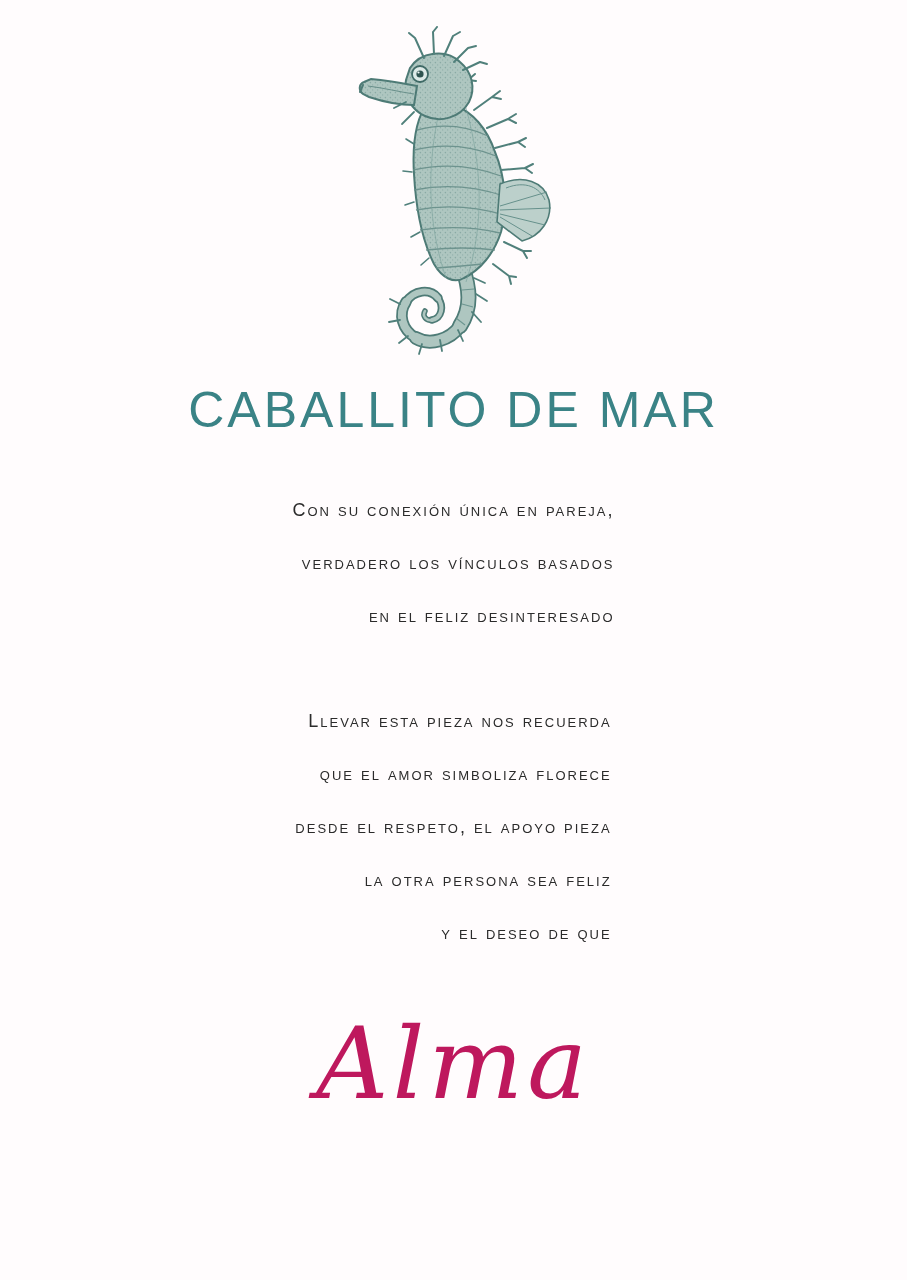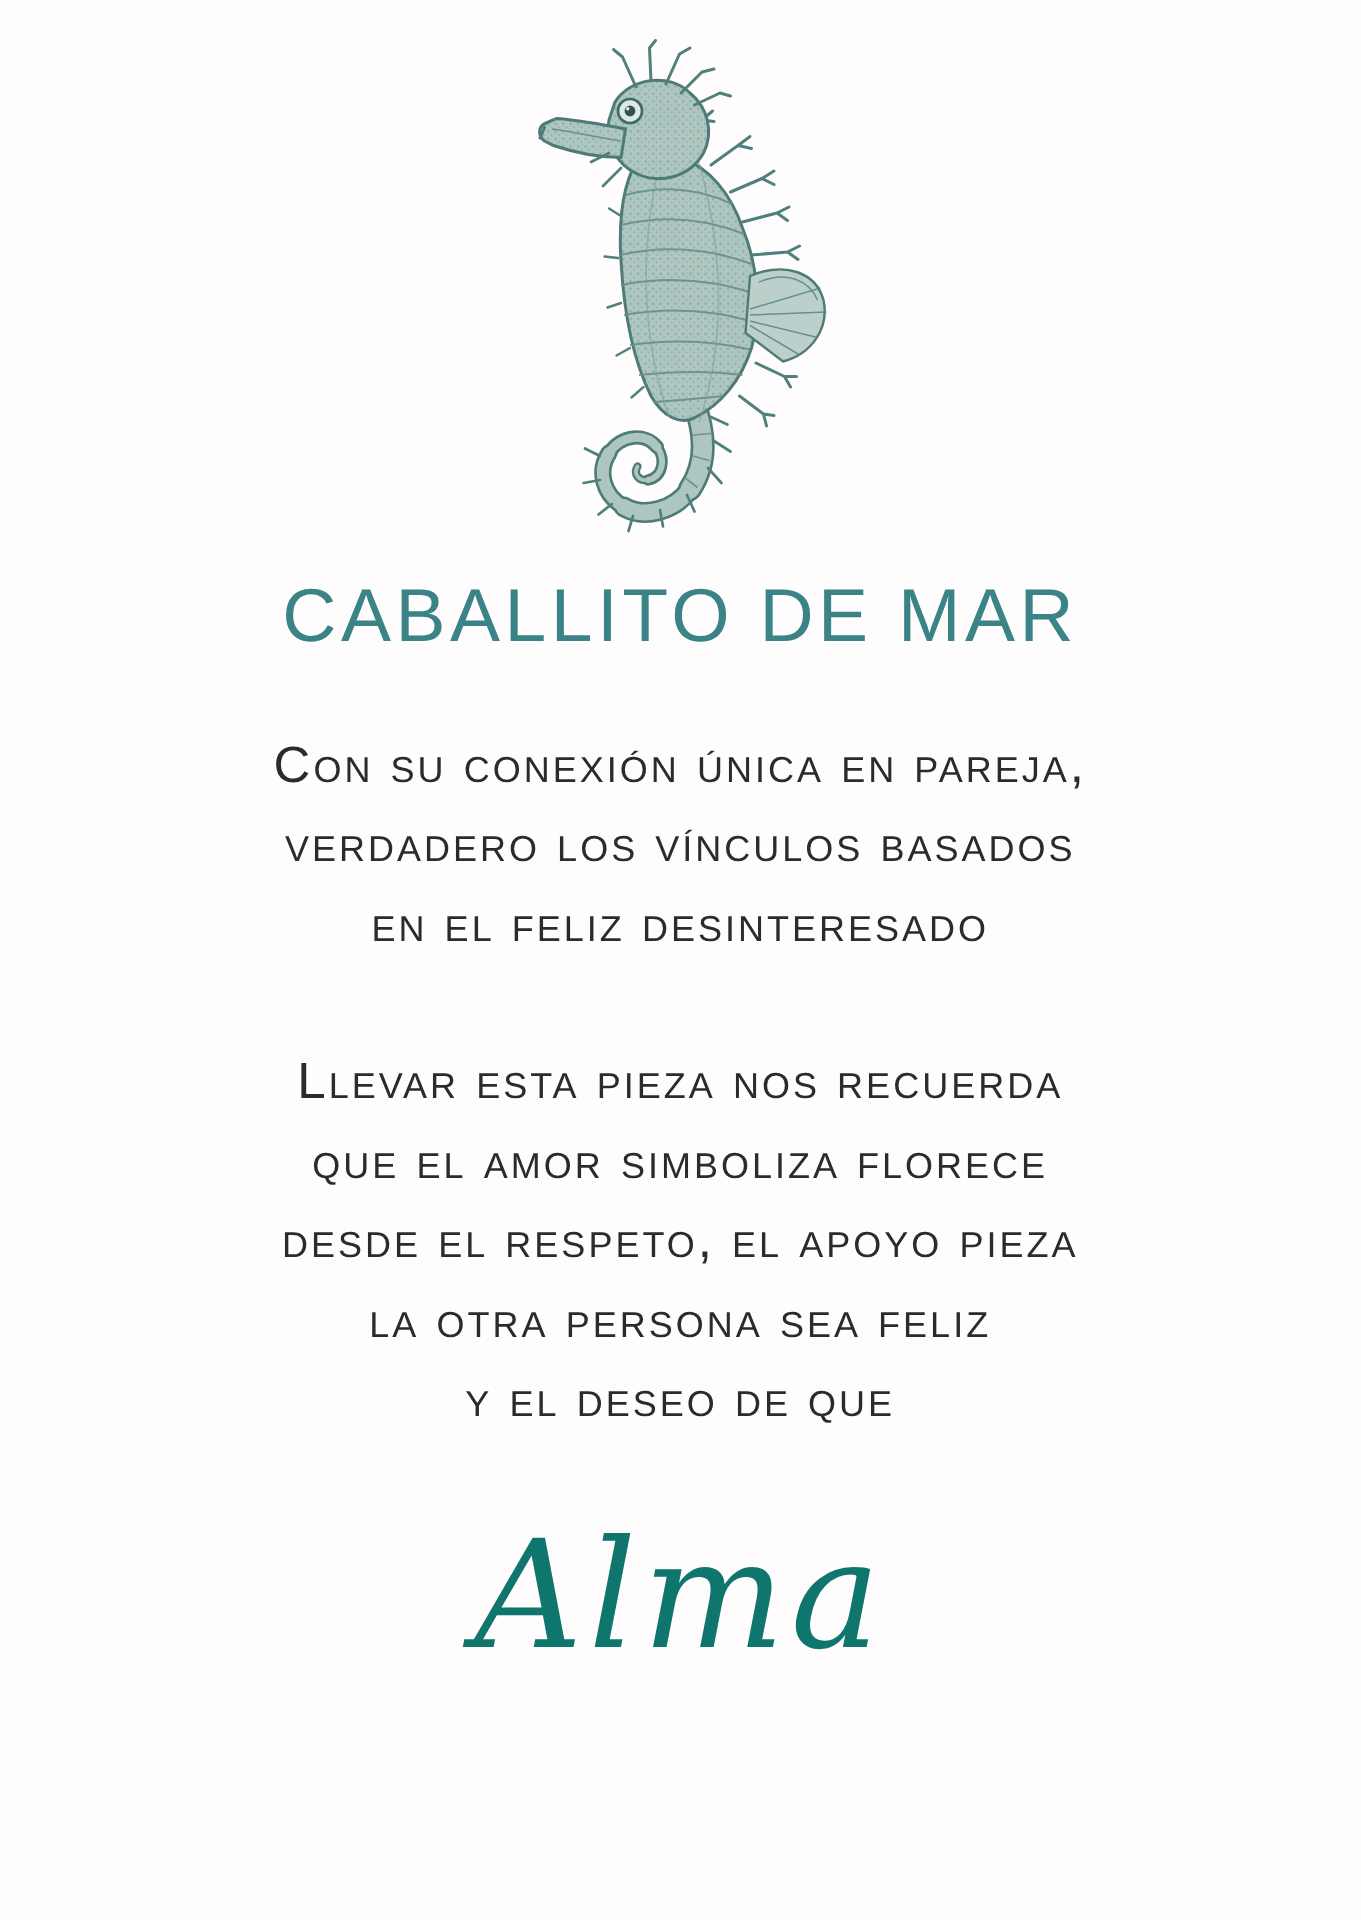--- a/index.html
+++ b/index.html
@@ -12,21 +12,21 @@
     background: #fffcfd;
     overflow: hidden;
     font-family: "Liberation Sans", sans-serif;
   }
   .card {
     width: 907px;
     height: 1280px;
     display: flex;
     flex-direction: column;
     align-items: center;
-    text-align: center;
+    text-align: right;
     padding-top: 26px;
     box-sizing: border-box;
   }
   .illustration {
     width: 200px;
     height: 345px;
     flex: 0 0 auto;
   }
   .title {
     margin-top: 12px;
@@ -39,36 +39,36 @@
   .sci-name {
     margin-top: 18px;
     font-family: "DejaVu Serif", serif;
     font-style: italic;
     font-size: 58px;
     line-height: 1.15;
     letter-spacing: 4px;
     color: #1c1c1c;
   }
   .para {
-    font-size: 34px;
+    font-size: 18px;
     line-height: 53px;
     letter-spacing: 2px;
     font-variant: small-caps;
     color: #2b2b2b;
   }
   .para-1 { margin-top: 46px; }
   .para-2 { margin-top: 52px; }
   .signature {
     margin-top: 44px;
     font-family: "DejaVu Serif", serif;
     font-style: italic;
     font-size: 100px;
     line-height: 1.2;
     letter-spacing: 4px;
-    color: #0f766e;
+    color: #be185d;
   }
 </style>
 </head>
 <body>
 
 <div class="card">
 
   <svg class="illustration" viewBox="0 0 200 345" aria-hidden="true">
     <defs>
       <pattern id="stip" width="5" height="5" patternUnits="userSpaceOnUse">

